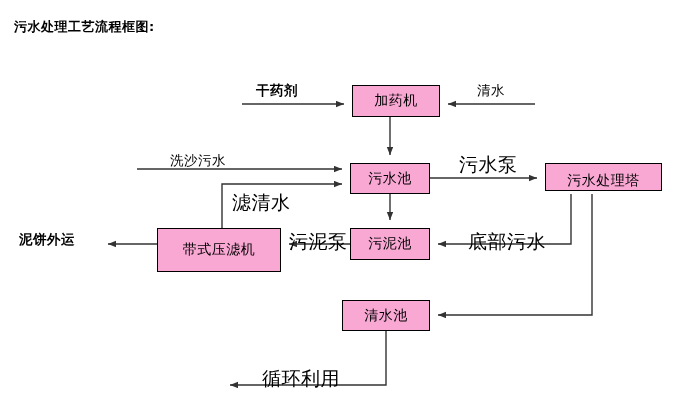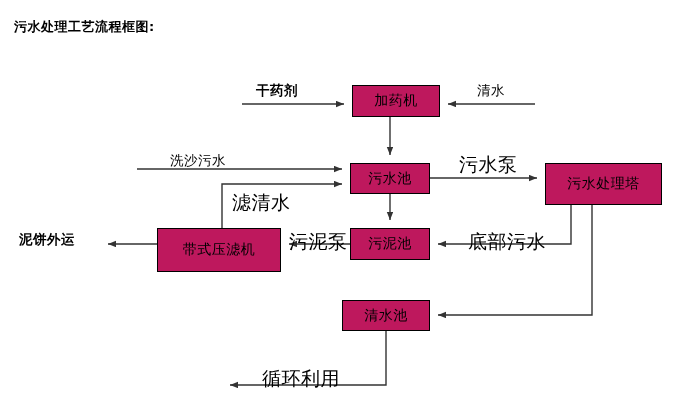--- a/index.html
+++ b/index.html
@@ -28,21 +28,21 @@
     position: absolute;
     left: 0;
     top: 0;
     width: 700px;
     height: 420px;
   }
   .node-box {
     position: absolute;
     box-sizing: border-box;
     border: 1px solid #000000;
-    background: #be185d;
+    background: #f9a8d4;
     display: flex;
     align-items: center;
     justify-content: center;
     font-size: 14px;
     color: #000000;
     white-space: nowrap;
     letter-spacing: 0.5px;
   }
   .edge-label {
     position: absolute;
@@ -86,21 +86,21 @@
     <path d="M386,331 L386,385 L230,385" marker-end="url(#arrow)"></path>
   </g>
 </svg>
 
 <div class="node-box" style="left:352px; top:85px; width:88px; height:32px;">
   <span>加药机</span>
 </div>
 <div class="node-box" style="left:350px; top:163px; width:80px; height:31px;">
   <span>污水池</span>
 </div>
-<div class="node-box" style="left:545px; top:163px; width:117px; height:42px;">
+<div class="node-box" style="left:545px; top:163px; width:117px; height:28px;align-items:flex-end;">
   <span>污水处理塔</span>
 </div>
 <div class="node-box" style="left:157px; top:228px; width:124px; height:44px;">
   <span>带式压滤机</span>
 </div>
 <div class="node-box" style="left:350px; top:228px; width:80px; height:32px;">
   <span>污泥池</span>
 </div>
 <div class="node-box" style="left:342px; top:300px; width:88px; height:31px;">
   <span>清水池</span>

